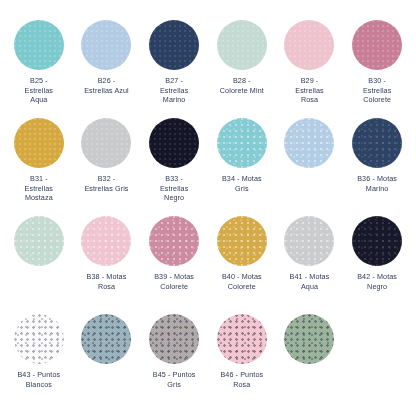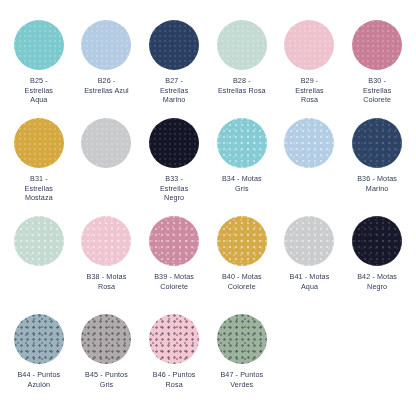--- a/index.html
+++ b/index.html
@@ -145,21 +145,21 @@
 Estrellas
 Marino</div>
     </div>
     <div class="swatch-cell">
       <div class="swatch-disc-wrap">
         <div class="swatch-disc" style="background-color: rgb(195, 219, 211);">
           <span class="tex tex-estrellas"></span>
         </div>
       </div>
       <div class="swatch-caption">B28 -
-Estrellas Rosa</div>
+Colorete Mint</div>
     </div>
     <div class="swatch-cell">
       <div class="swatch-disc-wrap">
         <div class="swatch-disc" style="background-color: rgb(238, 195, 205);">
           <span class="tex tex-estrellas"></span>
         </div>
       </div>
       <div class="swatch-caption">B29 -
 Estrellas
 Rosa</div>
@@ -183,20 +183,22 @@
       <div class="swatch-caption">B31 -
 Estrellas
 Mostaza</div>
     </div>
     <div class="swatch-cell">
       <div class="swatch-disc-wrap">
         <div class="swatch-disc" style="background-color: rgb(201, 202, 203);">
           <span class="tex tex-estrellas"></span>
         </div>
       </div>
+      <div class="swatch-caption">B32 -
+Estrellas Gris</div>
     </div>
     <div class="swatch-cell">
       <div class="swatch-disc-wrap">
         <div class="swatch-disc" style="background-color: rgb(20, 21, 38);">
           <span class="tex tex-estrellas-dark"></span>
         </div>
       </div>
       <div class="swatch-caption">B33 -
 Estrellas
 Negro</div>
@@ -273,26 +275,33 @@
       <div class="swatch-disc-wrap">
         <div class="swatch-disc" style="background-color: rgb(23, 24, 42);">
           <span class="tex tex-motas-dark"></span>
         </div>
       </div>
       <div class="swatch-caption">B42 - Motas
 Negro</div>
     </div>
     <div class="swatch-cell">
       <div class="swatch-disc-wrap">
+        <div class="swatch-disc" style="background-color: rgb(251, 251, 251);">
+          <span class="tex tex-puntos-light"></span>
+        </div>
+      </div>
+      <div class="swatch-caption">B43 - Puntos
+Blancos</div>
+    </div>
+    <div class="swatch-cell">
+      <div class="swatch-disc-wrap">
         <div class="swatch-disc" style="background-color: rgb(155, 179, 189);">
           <span class="tex tex-puntos"></span>
         </div>
       </div>
-      <div class="swatch-caption">B44 - Puntos
-Azulón</div>
     </div>
     <div class="swatch-cell">
       <div class="swatch-disc-wrap">
         <div class="swatch-disc" style="background-color: rgb(176, 170, 171);">
           <span class="tex tex-puntos"></span>
         </div>
       </div>
       <div class="swatch-caption">B45 - Puntos
 Gris</div>
     </div>
@@ -304,22 +313,20 @@
       </div>
       <div class="swatch-caption">B46 - Puntos
 Rosa</div>
     </div>
     <div class="swatch-cell">
       <div class="swatch-disc-wrap">
         <div class="swatch-disc" style="background-color: rgb(156, 180, 156);">
           <span class="tex tex-puntos"></span>
         </div>
       </div>
-      <div class="swatch-caption">B47 - Puntos
-Verdes</div>
     </div>
     <div class="swatch-cell empty">
       <div class="swatch-disc-wrap">
         <div class="swatch-disc"></div>
       </div>
       <div class="swatch-caption"></div>
     </div>
   </div>
 
 </body></html>

